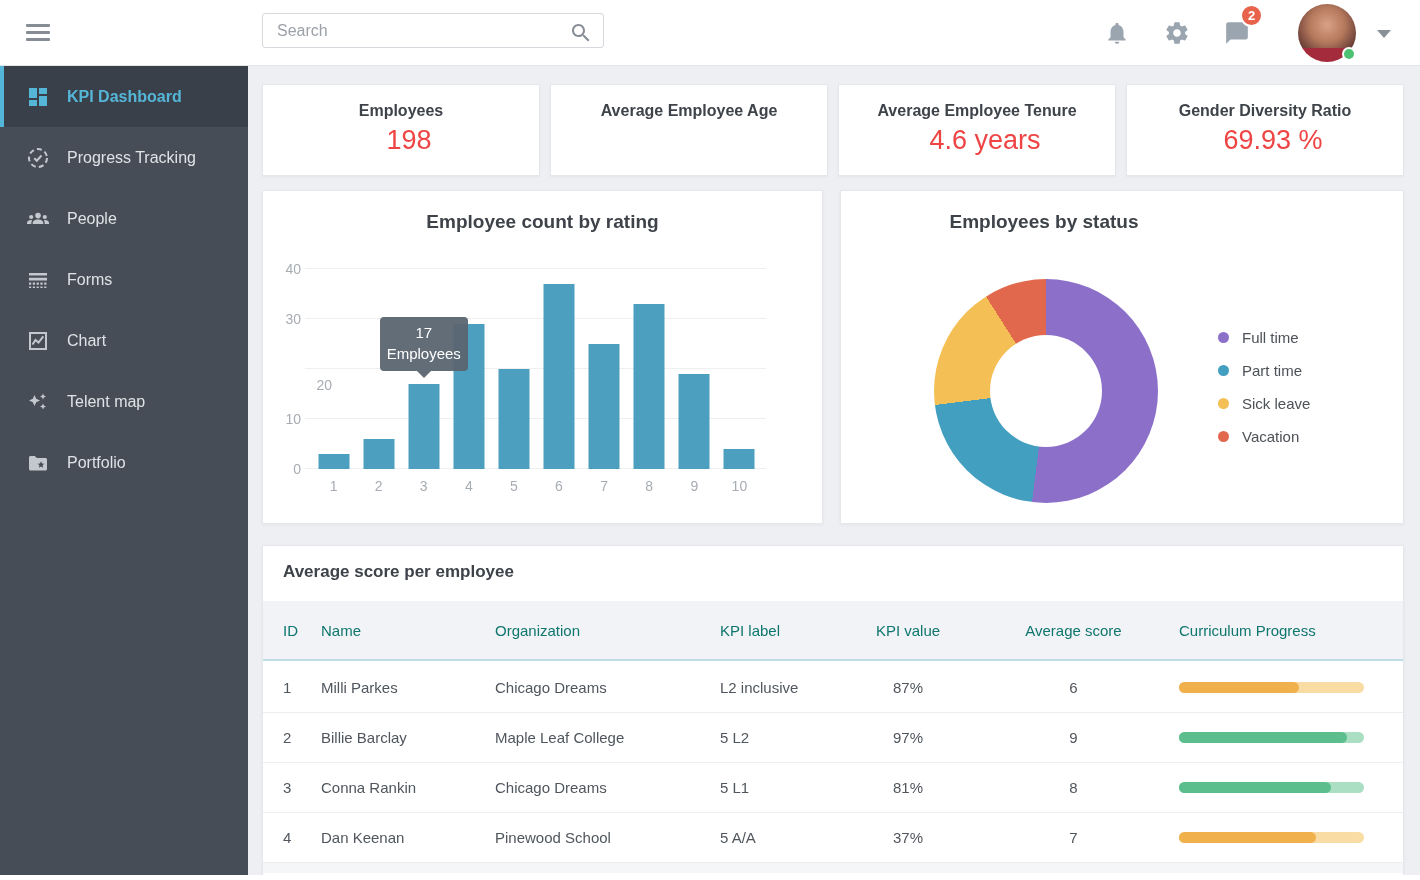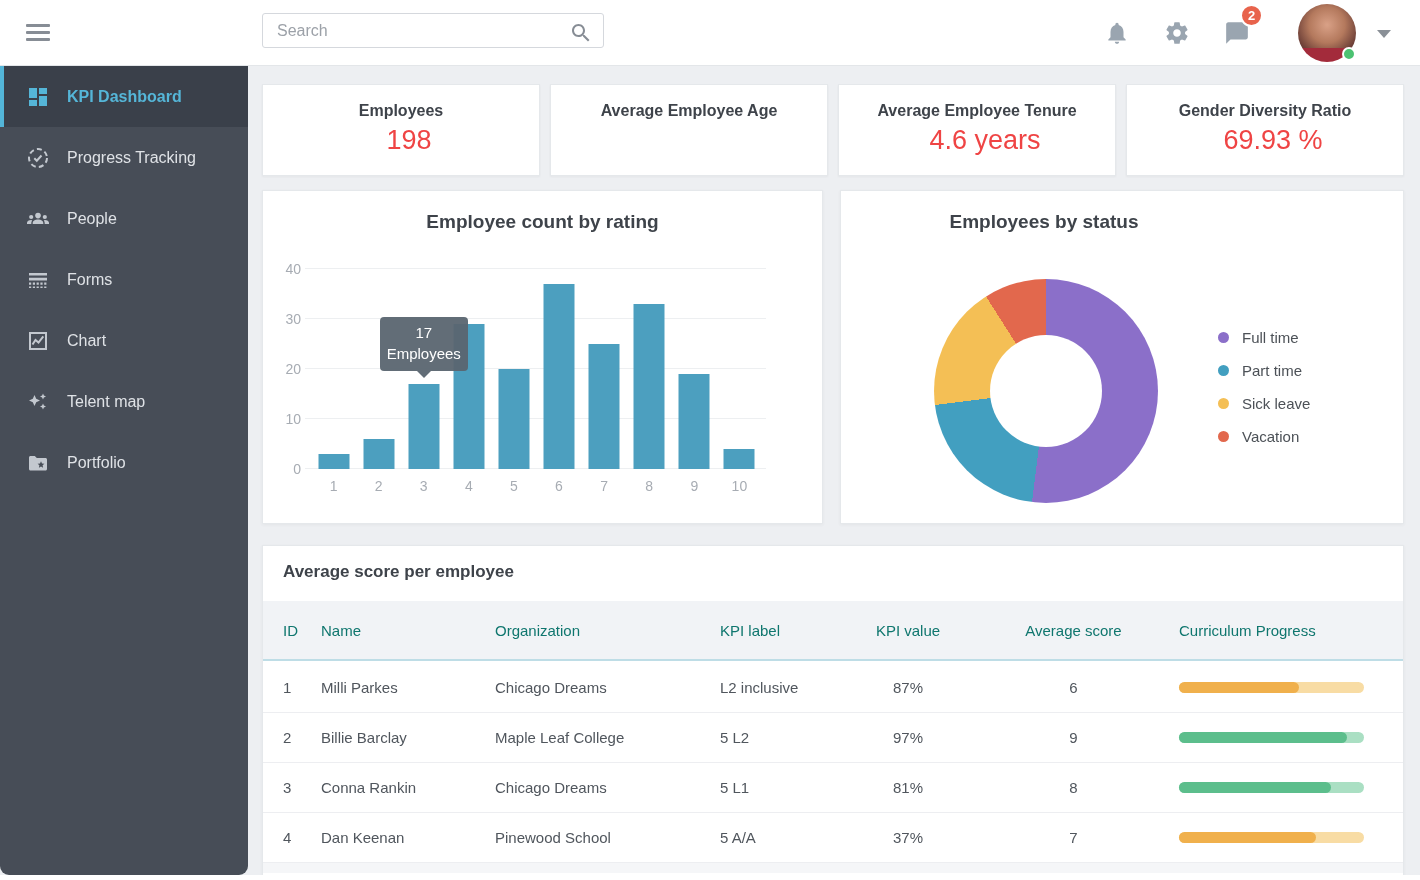--- a/index.html
+++ b/index.html
@@ -17,21 +17,21 @@
   .tb-icon { position:absolute; top:20px; width:26px; height:26px; color:#9AA5B0; cursor:pointer; }
   .tb-bell { left:1104px; } .tb-gear { left:1164px; } .tb-chat { left:1224px; }
   .badge { position:absolute; left:1240px; top:4px; min-width:23px; height:23px; border-radius:12px; background:#E8634C; border:2px solid #fff; color:#fff; font-size:13px; font-weight:bold; display:flex; align-items:center; justify-content:center; z-index:7; }
   .avatar { position:absolute; left:1298px; top:4px; width:58px; height:58px; border-radius:50%; cursor:pointer;
     background: linear-gradient(to top, #A32B3B 0%, #A32B3B 24%, rgba(0,0,0,0) 25%),
                 radial-gradient(circle at 50% 36%, #D9A187 0%, #B4795D 38%, #6E4038 68%, #41282C 100%); }
   .avatar-status { position:absolute; left:1342px; top:47px; width:14px; height:14px; border-radius:50%; background:#4CC272; border:2px solid #fff; z-index:7; }
   .caret { position:absolute; left:1377px; top:30px; width:0; height:0; border-left:7px solid transparent; border-right:7px solid transparent; border-top:8px solid #8A9097; cursor:pointer; }
 
   
-  .sidebar { position:absolute; left:0; top:66px; width:248px; height:809px; background:#474D57; z-index:5;border-radius:9px; }
+  .sidebar { position:absolute; left:0; top:66px; width:248px; height:809px; background:#474D57; z-index:5; }
   .side-item { position:relative; height:61px; display:flex; align-items:center; padding-left:26px; gap:17px; color:#DFE2E6; font-size:16px; cursor:pointer; }
   .side-item .s-icon { width:24px; height:24px; color:#C3C8CF; flex:none; }
   .side-item.active { background:#3A404A; color:#55B6D8; font-weight:bold; }
   .side-item.active::before { content:''; position:absolute; left:0; top:0; bottom:0; width:4px; background:#53B5D8; }
   .side-item.active .s-icon { color:#55B6D8; }
   .bottom-strip { position:absolute; left:0; top:875px; width:1420px; height:5px; background:#fff; z-index:5; }
 
   
   .cards-row { position:absolute; left:262px; top:84px; width:1142px; display:flex; gap:10px; }
   .kpi-card { flex:1; height:92px; background:#fff; border:1px solid #E5E8EB; box-shadow:0 1px 2px rgba(60,64,67,.05); }
@@ -246,21 +246,21 @@
             <div class="xlabel">9</div>
           </div>
           <div class="slot">
             <div class="bar" style="height: 20px; background: rgb(76, 159, 191);"></div>
             <div class="xlabel">10</div>
           </div>
         </div>
     </div>
   <div class="ylabel" style="bottom: 44px;">0</div>
       <div class="ylabel" style="bottom: 94px;">10</div>
-      <div class="ylabel" style="bottom: 144px;">20</div>
+      <div class="ylabel" style="bottom: 128px; margin-left: 31px;">20</div>
       <div class="ylabel" style="bottom: 194px;">30</div>
       <div class="ylabel" style="bottom: 244px;">40</div>
     </div>
 
   <div class="panel" id="donut-panel">
     <div class="panel-title" id="donut-title">Employees by status</div>
     <div id="donut" style="background: conic-gradient(rgb(139, 111, 201) 0%, rgb(139, 111, 201) 52%, rgb(66, 159, 192) 52%, rgb(66, 159, 192) 73%, rgb(244, 191, 85) 73%, rgb(244, 191, 85) 91%, rgb(226, 104, 77) 91%, rgb(226, 104, 77) 100%);"></div>
     <div id="legend">
         <div class="legend-item">
           <span class="legend-dot" style="background: rgb(139, 111, 201);"></span>

